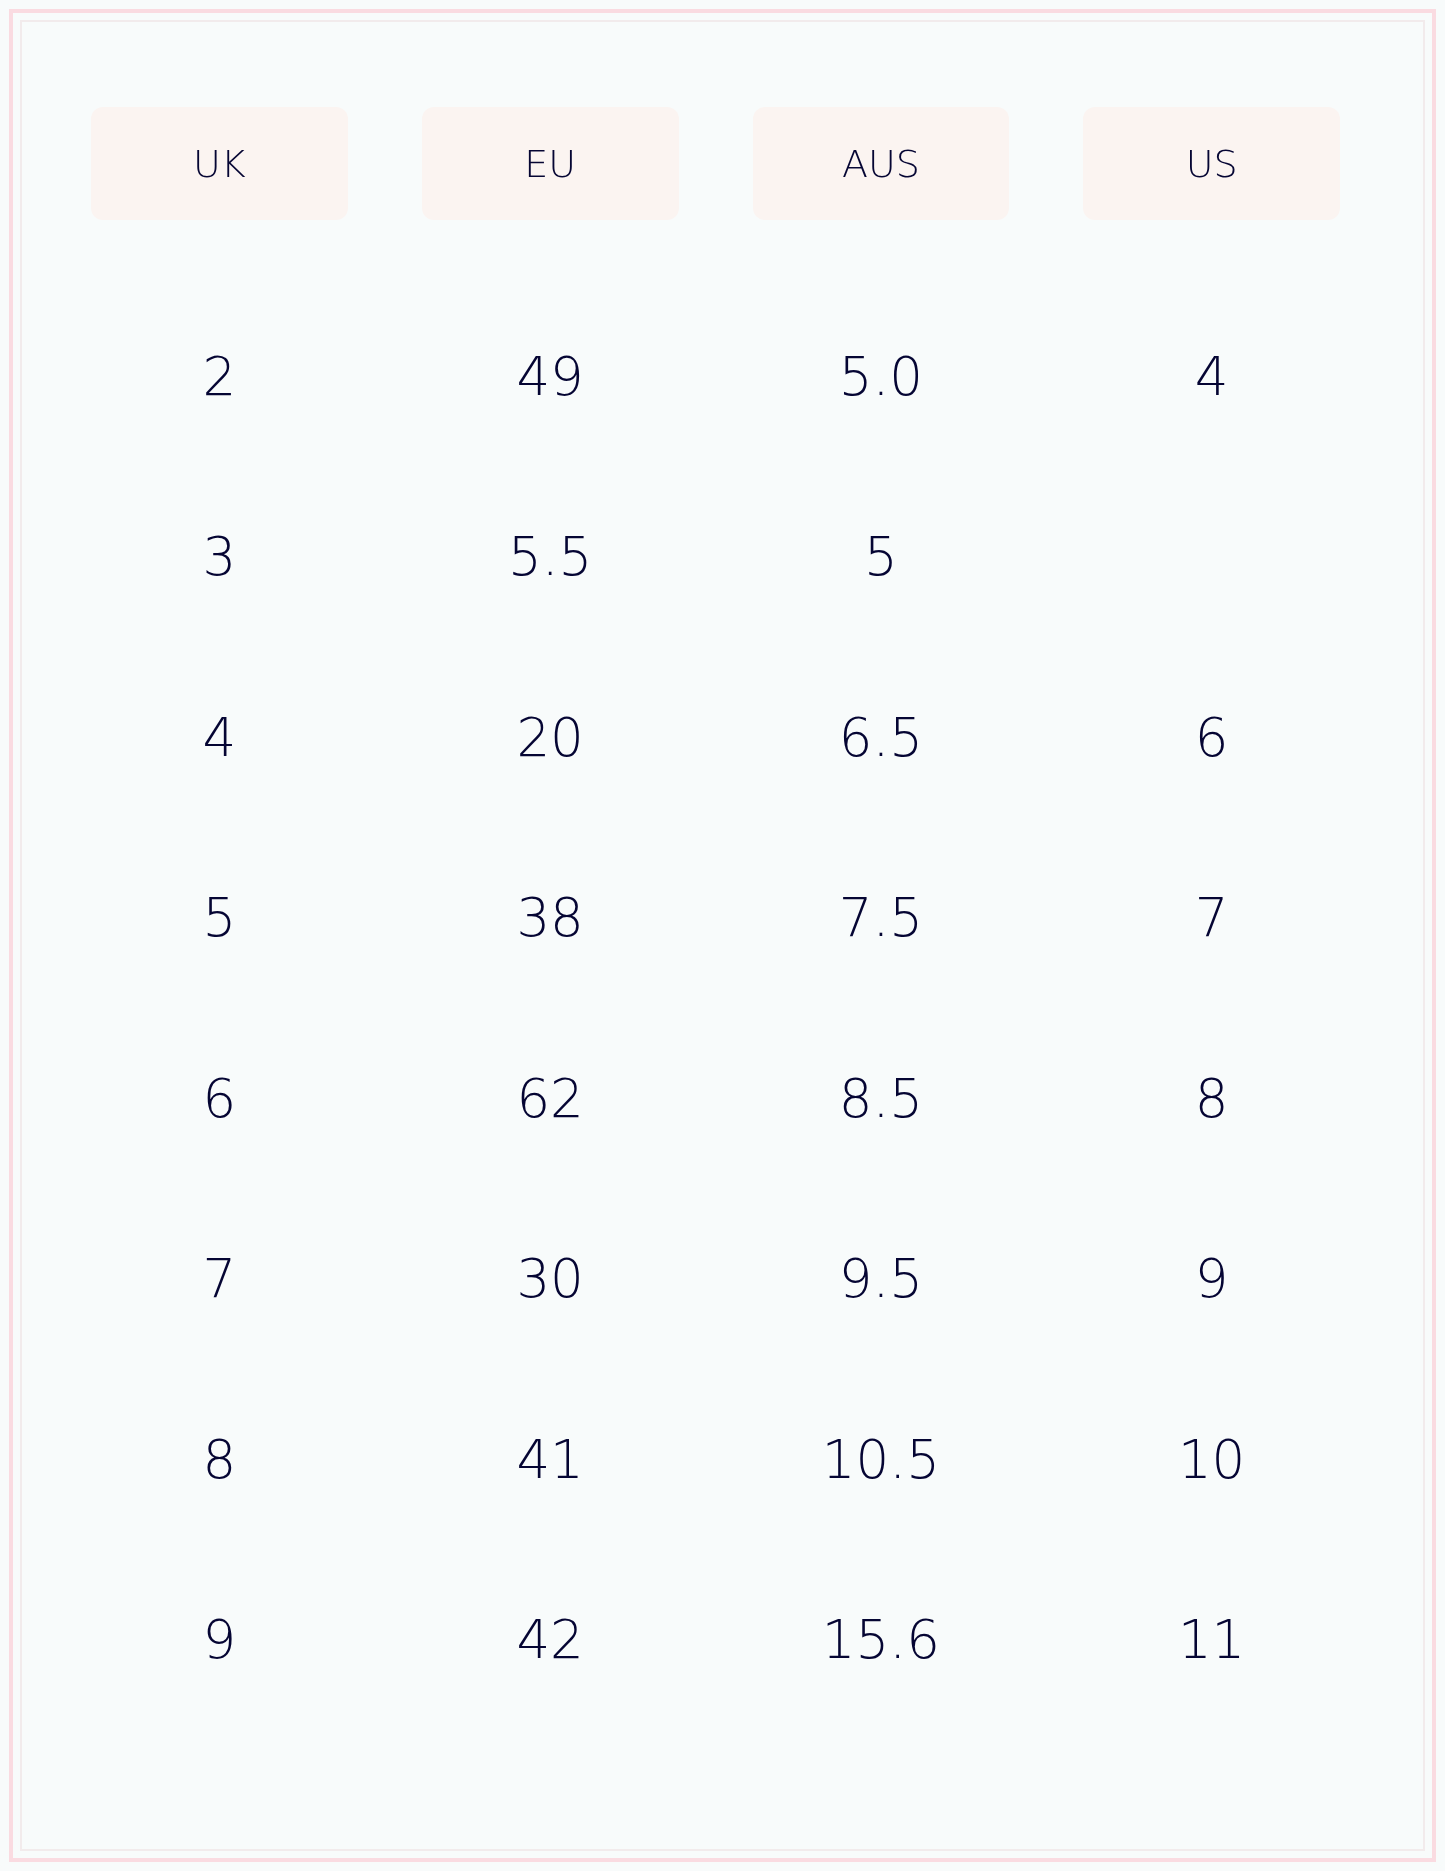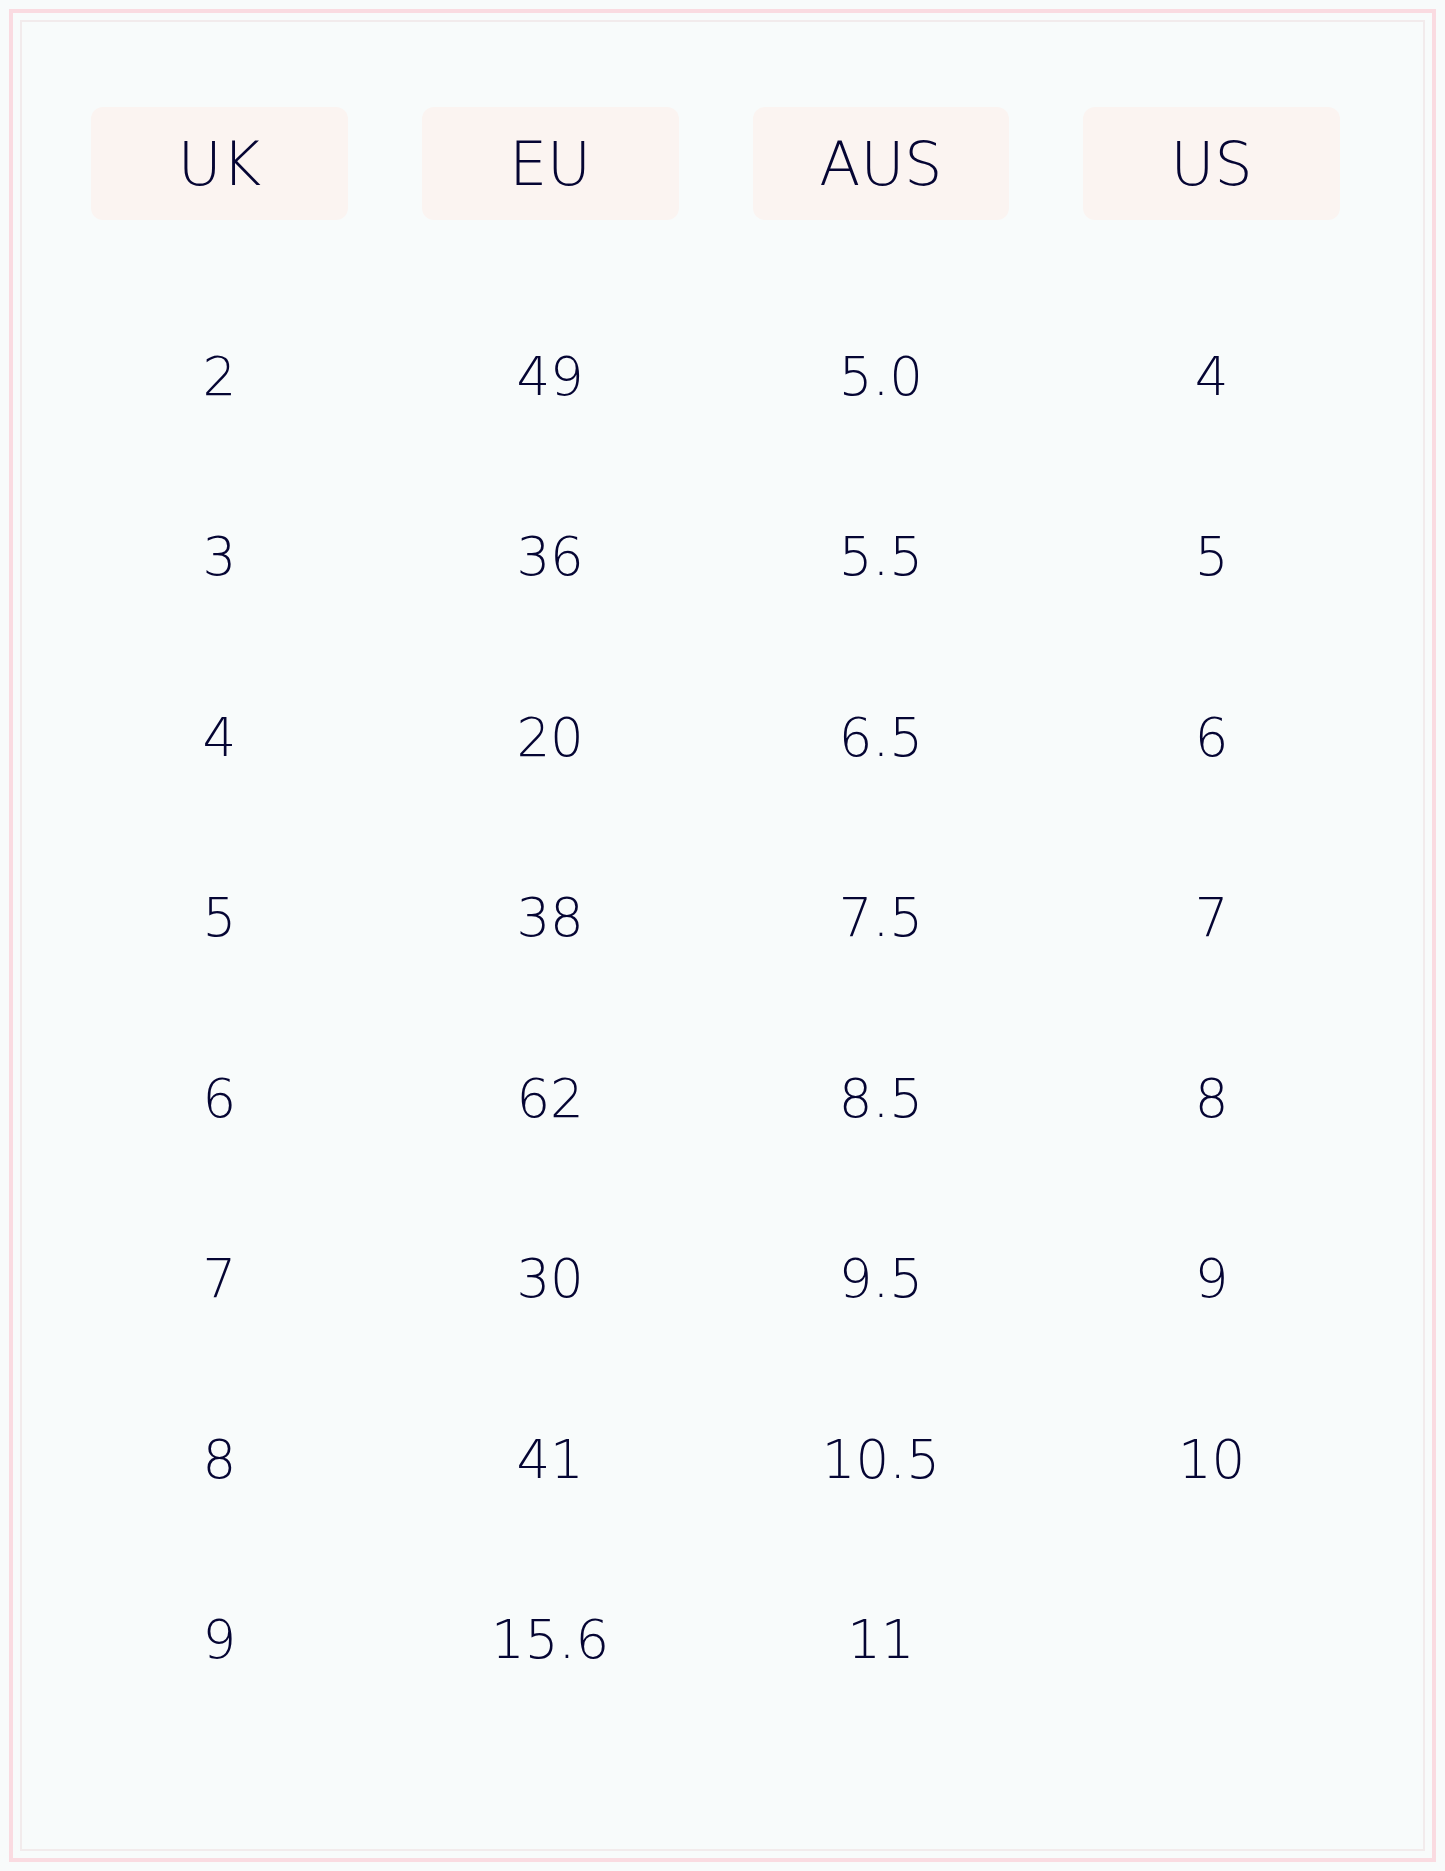--- a/index.html
+++ b/index.html
@@ -33,21 +33,21 @@
     display:grid;
     grid-template-columns:repeat(4, 1fr);
     column-gap:74px;
   }
   .chart-header-row{ margin-bottom:66px; }
   .col-header{
     background:#FBF4F1;
     border-radius:12px;
     height:113px;
     display:flex; align-items:center; justify-content:center;
-    font-size:60px;
+    font-size:38px;
     line-height:1;
   }
   .col-header-label{ display:block; transform:translateY(-0.5px); }
   .chart-row{ height:180.5px; }
   .size-cell{
     display:flex; align-items:center; justify-content:center;
     font-size:53px;
     line-height:1;
   }
   .size-cell-value{ display:block; transform:translateY(-0.5px); }
@@ -91,23 +91,20 @@
     <div class="size-cell">
           <span class="size-cell-value">4</span>
         </div>
   </div>
 
   <div class="chart-row">
     <div class="size-cell">
           <span class="size-cell-value">3</span>
         </div>
     <div class="size-cell">
-          <span class="size-cell-value">36</span>
-        </div>
-    <div class="size-cell">
           <span class="size-cell-value">5.5</span>
         </div>
     <div class="size-cell">
           <span class="size-cell-value">5</span>
         </div>
   </div>
 
   <div class="chart-row">
     <div class="size-cell">
           <span class="size-cell-value">4</span>
@@ -181,20 +178,23 @@
     <div class="size-cell">
           <span class="size-cell-value">10</span>
         </div>
   </div>
 
   <div class="chart-row">
     <div class="size-cell">
           <span class="size-cell-value">9</span>
         </div>
     <div class="size-cell">
+          <span class="size-cell-value">42</span>
+        </div>
+    <div class="size-cell">
           <span class="size-cell-value">15.6</span>
         </div>
     <div class="size-cell">
           <span class="size-cell-value">11</span>
         </div>
   </div>
 
 </div>
 
 </div>

